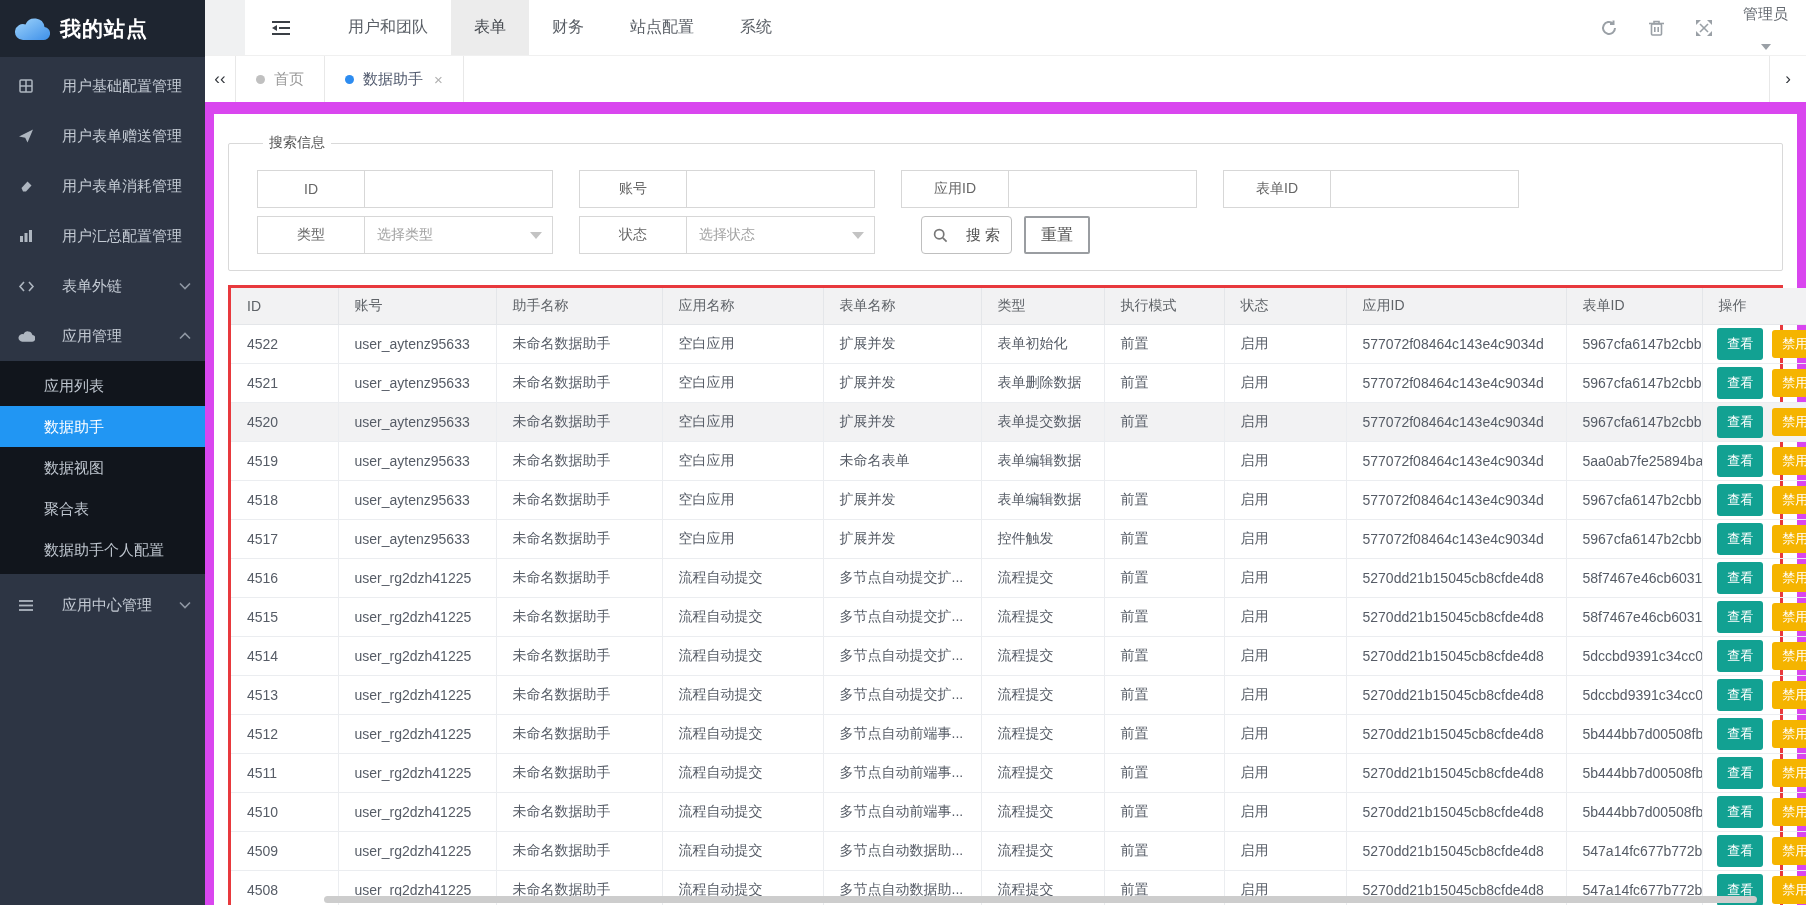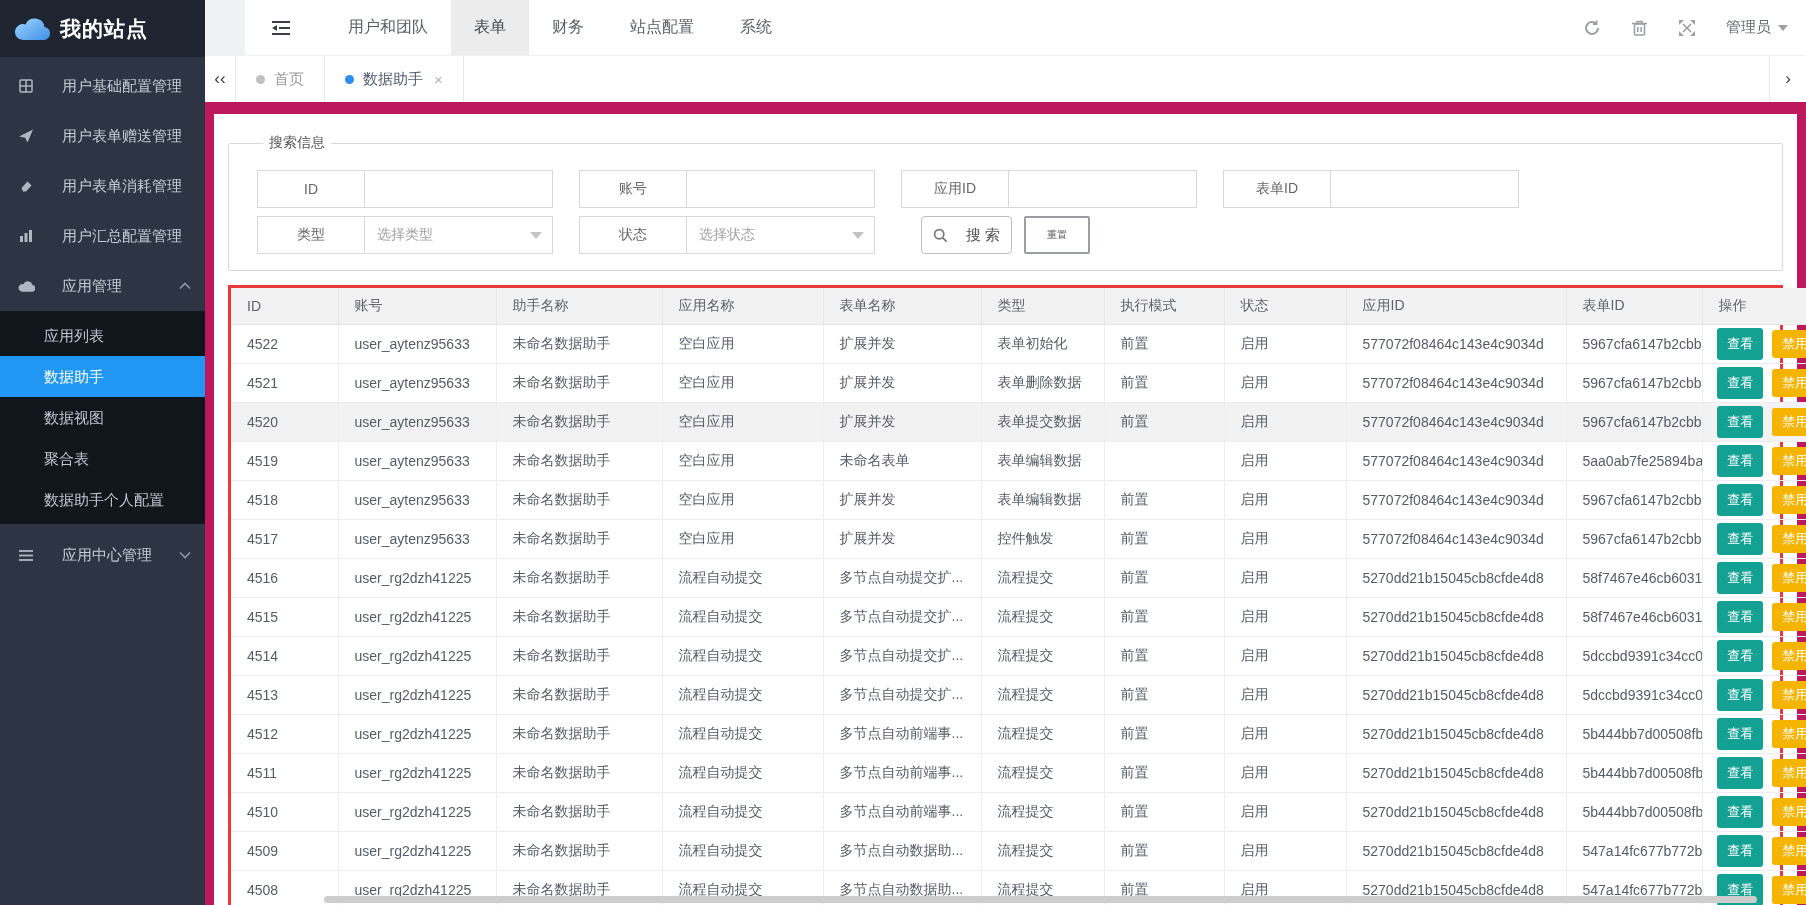--- a/index.html
+++ b/index.html
@@ -20,51 +20,51 @@
 
   
   .main{position:absolute;left:205px;top:0;right:0;bottom:0;}
   .topbar{height:55px;background:#fff;display:flex;align-items:center;position:relative;margin-left:40px;}
   .collapse-btn{margin-left:26px;color:#3a3f45;display:flex;align-items:center;cursor:pointer;}
   .nav{display:flex;height:55px;margin-left:34px;}
   .nav-item{display:flex;align-items:center;padding:0 23px;font-size:16px;color:#5a5f66;cursor:pointer;}
   .nav-item.active{background:#ececec;color:#45494f;}
   .top-right{position:absolute;right:0;top:0;height:55px;display:flex;align-items:center;gap:30px;padding-right:18px;}
   .top-icon{color:#9aa0a6;display:flex;align-items:center;cursor:pointer;}
-  .user{display:flex;align-items:center;gap:7px;font-size:15px;color:#666b72;cursor:pointer;}
+  .user{display:flex;align-items:center;gap:20px;font-size:15px;color:#666b72;cursor:pointer;flex-direction:column;}
   .user .caret{width:0;height:0;border-left:5px solid transparent;border-right:5px solid transparent;border-top:6px solid #9aa0a6;}
 
   
   .tabbar{height:46px;background:#fff;border-top:1px solid #f0f0f0;border-bottom:1px solid #e2e2e2;display:flex;align-items:stretch;}
   .tab-chev{width:30px;display:flex;align-items:center;justify-content:center;color:#33373d;font-size:17px;cursor:pointer;}
   .tab-chev.right{border-left:1px solid #e8e8e8;width:36px;}
   .tab{display:flex;align-items:center;gap:9px;padding:0 20px;border-left:1px solid #e8e8e8;font-size:15px;color:#9a9a9a;cursor:pointer;}
   .tab:last-of-type{border-right:1px solid #e8e8e8;}
   .tab .dot{width:9px;height:9px;border-radius:50%;background:#c0c0c0;}
   .tab.active{color:#515a6e;}
   .tab.active .dot{background:#2d8cf0;}
   .tab .close{color:#b0b0b0;font-size:15px;margin-left:2px;}
   .tab-spacer{flex:1;}
 
   
-  .content{position:absolute;left:0;right:0;top:102px;bottom:0;background:#be185d;padding:12px 9px 0 9px;}
+  .content{position:absolute;left:0;right:0;top:102px;bottom:0;background:#d946ef;padding:12px 9px 0 9px;}
   .card{background:#fff;height:100%;padding:20px 14px 0 14px;box-sizing:border-box;position:relative;}
 
   fieldset.search{border:1px solid #d9d9d9;border-radius:2px;margin:0;padding:10px 20px 16px 28px;}
   fieldset.search legend{font-size:14px;color:#555;padding:0 6px;margin-left:6px;}
   .form-row{display:flex;margin-top:8px;}
   .fgroup{display:flex;}
   .fgroup + .fgroup{margin-left:26px;}
   .flabel{width:108px;height:38px;box-sizing:border-box;border:1px solid #d7d7d7;display:flex;align-items:center;justify-content:center;font-size:14px;color:#666;background:#fff;}
   .finput{width:188px;height:38px;box-sizing:border-box;border:1px solid #d7d7d7;border-left:none;background:#fff;font-size:14px;color:#333;padding:0 10px;outline:none;}
   .fselect{width:188px;height:38px;box-sizing:border-box;border:1px solid #d7d7d7;border-left:none;background:#fff;display:flex;align-items:center;justify-content:space-between;padding:0 10px 0 12px;cursor:pointer;}
   .fselect .ph{font-size:14px;color:#a2a2a2;}
   .fselect .caret{width:0;height:0;border-left:6px solid transparent;border-right:6px solid transparent;border-top:7px solid #c3c3c3;}
   .btn-search{margin-left:46px;height:38px;width:91px;border:1px solid #bfbfbf;border-radius:4px;background:#fff;display:flex;align-items:center;justify-content:center;gap:18px;font-size:15px;color:#555;cursor:pointer;}
-  .btn-reset{margin-left:12px;height:38px;width:66px;border:2px solid #9a9da1;border-radius:2px;background:#fff;font-size:10px;color:#555;display:flex;align-items:center;justify-content:center;cursor:pointer;}
+  .btn-reset{margin-left:12px;height:38px;width:66px;border:2px solid #9a9da1;border-radius:2px;background:#fff;font-size:16px;color:#555;display:flex;align-items:center;justify-content:center;cursor:pointer;}
 
   
   .table-wrap{margin-top:14px;border:3px solid #e8393d;}
   table.grid{border-collapse:collapse;table-layout:fixed;width:100%;}
   table.grid th{background:#f2f2f3;height:36px;font-weight:normal;font-size:14px;color:#5f6368;text-align:left;padding:0 0 0 16px;border-right:1px solid #e4e6e9;border-bottom:1px solid #e4e6e9;white-space:nowrap;overflow:hidden;}
   table.grid td{height:38px;font-size:14px;color:#565c66;padding:0 0 0 16px;border-right:1px solid #ebedf0;border-bottom:1px solid #ebedf0;white-space:nowrap;overflow:hidden;}
   table.grid th:last-child, table.grid td:last-child{border-right:none;}
   table.grid tr:last-child td{border-bottom:none;}
   table.grid tr.hl td{background:#f2f2f3;}
   td.ellip{text-overflow:clip;}
@@ -127,20 +127,34 @@
         </div>
         <div class="menu-item">
           <span class="mi-icon">
             <svg width="16" height="16" viewBox="0 0 16 16" fill="currentColor">
               <rect x="2" y="8" width="3" height="6"></rect>
               <rect x="6.5" y="5" width="3" height="9"></rect>
               <rect x="11" y="2" width="3" height="12"></rect>
             </svg>
           </span>
           <span>用户汇总配置管理</span>
+        </div>
+        <div class="menu-item">
+          <span class="mi-icon">
+            <svg width="17" height="15" viewBox="0 0 17 15" fill="none" stroke="currentColor" stroke-width="1.6">
+              <path d="M6 3 L2 7.5 L6 12"></path>
+              <path d="M11 3 L15 7.5 L11 12"></path>
+            </svg>
+          </span>
+          <span>表单外链</span>
+          <span class="chev">
+            <svg width="12" height="8" viewBox="0 0 12 8" fill="none" stroke="currentColor" stroke-width="1.6">
+              <path d="M1 1.5 L6 6.5 L11 1.5"></path>
+            </svg>
+          </span>
         </div>
         <div class="menu-item">
           <span class="mi-icon">
             <svg width="18" height="14" viewBox="0 0 18 14" fill="currentColor">
               <path d="M4.6 13 a4 4 0 1 1 1.2-7.8 A5 5 0 0 1 15.3 6 a3.4 3.4 0 0 1-1 7 Z"></path>
             </svg>
           </span>
           <span>应用管理</span>
           <span class="chev">
             <svg width="12" height="8" viewBox="0 0 12 8" fill="none" stroke="currentColor" stroke-width="1.6">

